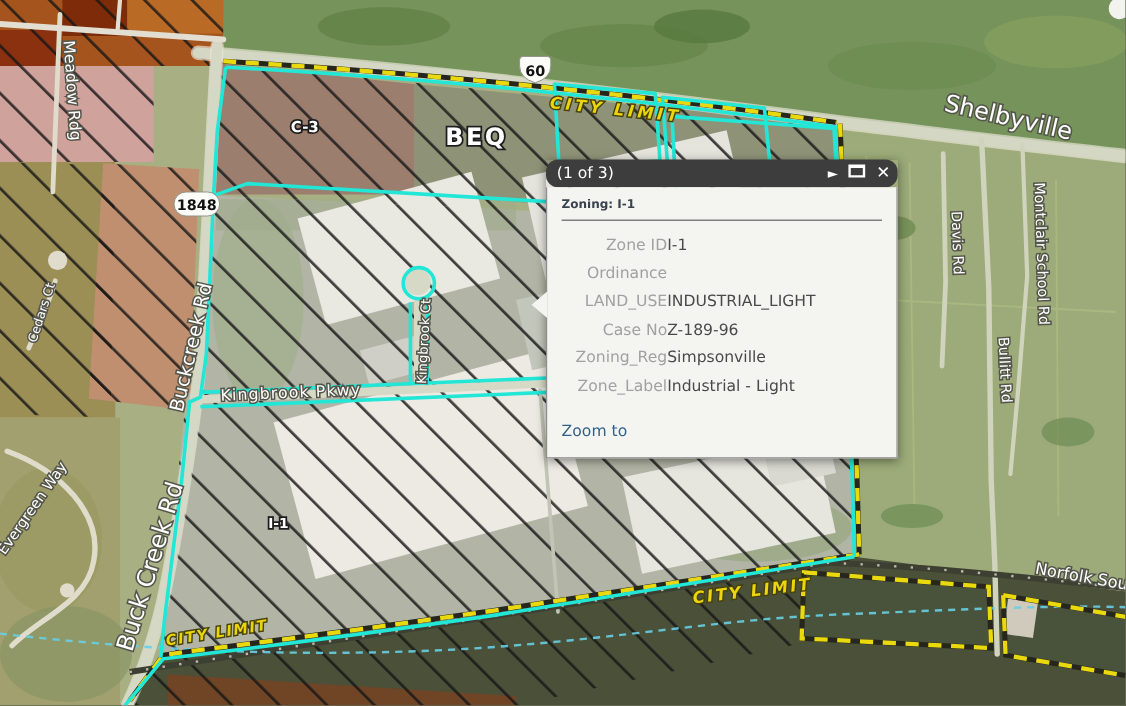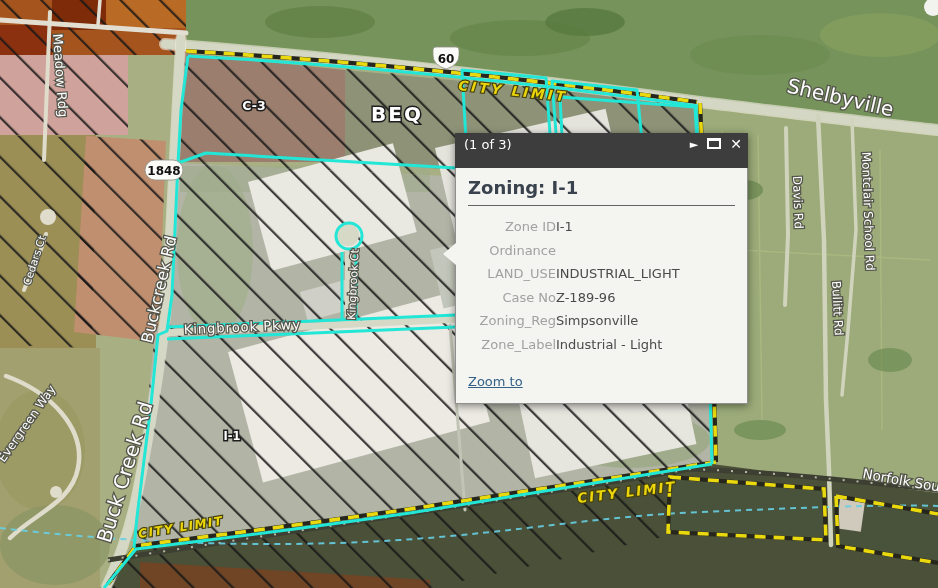--- a/index.html
+++ b/index.html
@@ -5,33 +5,33 @@
   html,body{margin:0;padding:0;background:#222;}
   #stage{position:relative;width:938px;height:588px;overflow:hidden;font-family:"DejaVu Sans",sans-serif;background:#a8b083;}
   #map{position:absolute;left:0;top:0;}
   svg text{font-family:"DejaVu Sans",sans-serif;}
   .rdlbl{fill:#ffffff;stroke:#55564b;stroke-width:2.6px;paint-order:stroke;}
   .zonelbl{fill:#ffffff;stroke:#1d1d1d;stroke-width:3px;paint-order:stroke;font-weight:bold;}
   .cllbl{fill:#ecd60b;stroke:#46420c;stroke-width:2.4px;paint-order:stroke;font-weight:bold;font-style:italic;}
   .shieldtxt{fill:#111;font-weight:bold;text-anchor:middle;}
   
   .popup{position:absolute;left:455px;top:133px;width:293px;box-shadow:0 2px 8px rgba(0,0,0,.45);font-size:13px;}
-  .popup-titlebar{height:23px;background:#3d3d3d;color:#fff;line-height:23px;padding:0 0 12px 9px;position:relative;font-size:13px;}
+  .popup-titlebar{height:23px;background:#3d3d3d;color:#fff;line-height:23px;padding:0 0 0 9px;position:relative;font-size:13px;border-radius:10px;}
   .pbtns{position:absolute;right:6px;top:0;height:23px;display:flex;align-items:center;gap:9px;}
   .pbtn{color:#fff;cursor:pointer;display:inline-block;text-align:center;}
   .pbtn.next{font-size:11px;}
   .pbtn.close{font-size:14px;font-weight:bold;}
   .maxbox{display:inline-block;width:10px;height:6px;border:2px solid #fff;border-top-width:3px;}
   .popup-body{background:#f4f4f1;border:1px solid #8f8f8f;border-top:none;padding:9px 12px 14px;position:relative;min-height:200px;}
-  .popup-title{font-weight:bold;font-size:18px;color:#39424d;}
+  .popup-title{font-weight:bold;font-size:10px;color:#39424d;}
   .popup-body hr{border:0;border-top:1px solid #636363;margin:7px 0 9px;}
   .frow{display:flex;line-height:23.5px;}
   .flabel{width:88px;flex:none;color:#a1a1a1;text-align:right;}
   .fvalue{flex:1;color:#4a4a4a;}
-  .zoomto{display:inline-block;margin-top:18px;color:#336188;text-decoration:underline;cursor:pointer;}
+  .zoomto{display:inline-block;margin-top:18px;color:#336188;cursor:pointer;}
   .popup-pointer{position:absolute;left:-12px;top:110px;width:0;height:0;border-top:11px solid transparent;border-bottom:11px solid transparent;border-right:13px solid #f4f4f1;}
 </style>
 </head>
 <body>
 
 <div id="stage">
 <svg id="map" width="938" height="588" viewBox="0 0 938 588">
   <defs>
     <pattern id="hatch" width="28" height="28" patternUnits="userSpaceOnUse" patternTransform="rotate(-45)">
       <line x1="0" y1="0" x2="0" y2="28" stroke="#161616" stroke-width="4.5" opacity="0.82"></line>

